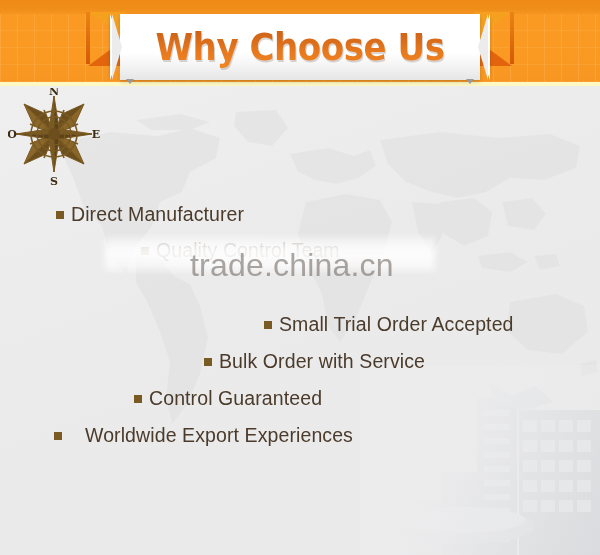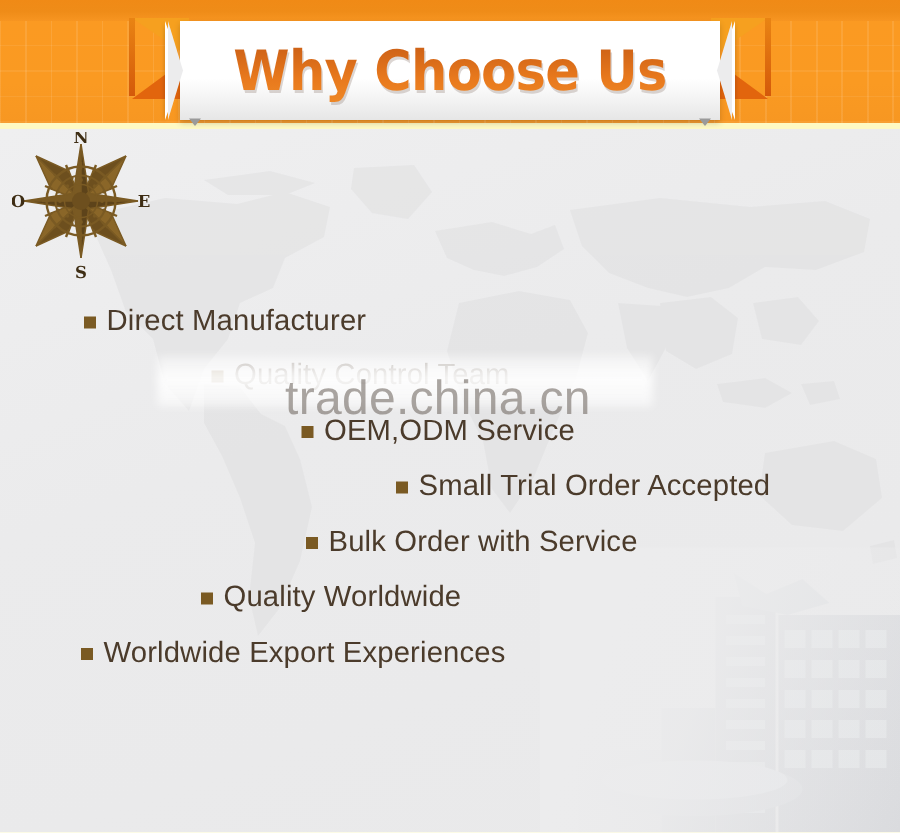--- a/index.html
+++ b/index.html
@@ -441,41 +441,37 @@
     <div class="b-item" style="left:40px;  top:117px;">
       <span class="b-sq"></span>
       <span>Direct Manufacturer</span>
     </div>
 
     <div class="b-item hidden-row" style="left:125px; top:153px;">
       <span class="b-sq"></span>
       <span>Quality Control Team</span>
     </div>
 
-    <div class="b-item" style="left:185px; top:190px;">
-      <span class="b-sq"></span>
-      <span>OEM,ODM Service</span>
-    </div>
 
     <div class="b-item" style="left:248px; top:227px;">
       <span class="b-sq"></span>
       <span>Small Trial Order Accepted</span>
     </div>
 
     <div class="b-item" style="left:188px; top:264px;">
       <span class="b-sq"></span>
       <span>Bulk Order with Service</span>
     </div>
 
     <div class="b-item" style="left:118px; top:301px;">
       <span class="b-sq"></span>
-      <span>Quality Worldwide</span>
-    </div>
-
-    <div class="b-item" style="left:38px;  top:338px;">
+      <span>Control Guaranteed</span>
+    </div>
+
+    <div class="b-item" style="left:38px;  top:338px;gap:16px;">
       <span class="b-sq"></span>
       <span>Worldwide Export Experiences</span>
     </div>
 
 
   </div>
 
   <div class="wm-band"></div>
   <div class="wm-text">trade.china.cn</div>
 

